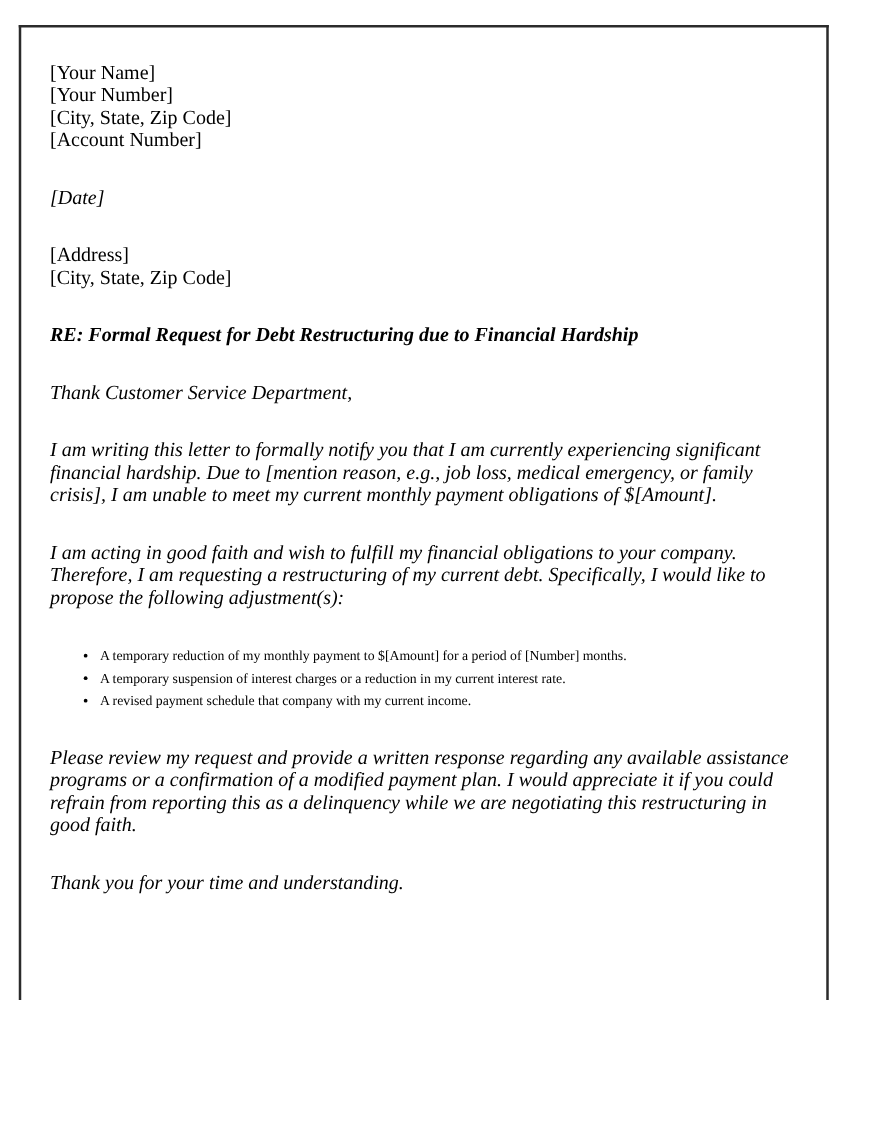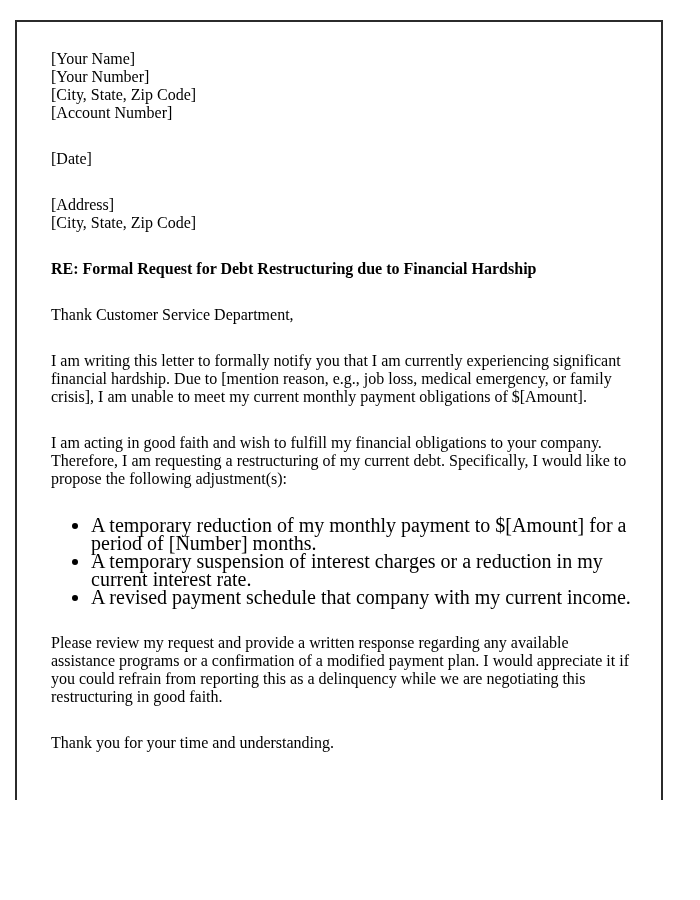--- a/index.html
+++ b/index.html
@@ -22,43 +22,44 @@
   }
   .page {
     box-sizing: border-box;
     position: absolute;
     left: 15px;
     top: 20px;
     width: 648px;
     height: 780px;
     border: 2px solid var(--border-color);
     border-bottom: none;
-    padding: 12px 30px 0 34px;
+    padding: 12px 30px 0 23px;
     overflow: hidden;
     background: var(--bg-color);
   }
   .page p {
     margin: 28px 0;
     font-size: 16px;
     line-height: 18px;
+    font-style: italic;
   }
   .address-block {
     margin: 16px 0;
   }
   .address-line {
     font-size: 16px;
     line-height: 18px;
   }
   .subject {
     font-weight: bold;
   }
   ul.adjustments {
     margin: 16px 0;
     padding-left: 40px;
-    font-size: 20px;
+    font-size: 11px;
     line-height: 18px;
   }
   ul.adjustments li {
     margin: 0;
     line-height: 18px;
   }
 </style>
 </head>
 <body>
 

